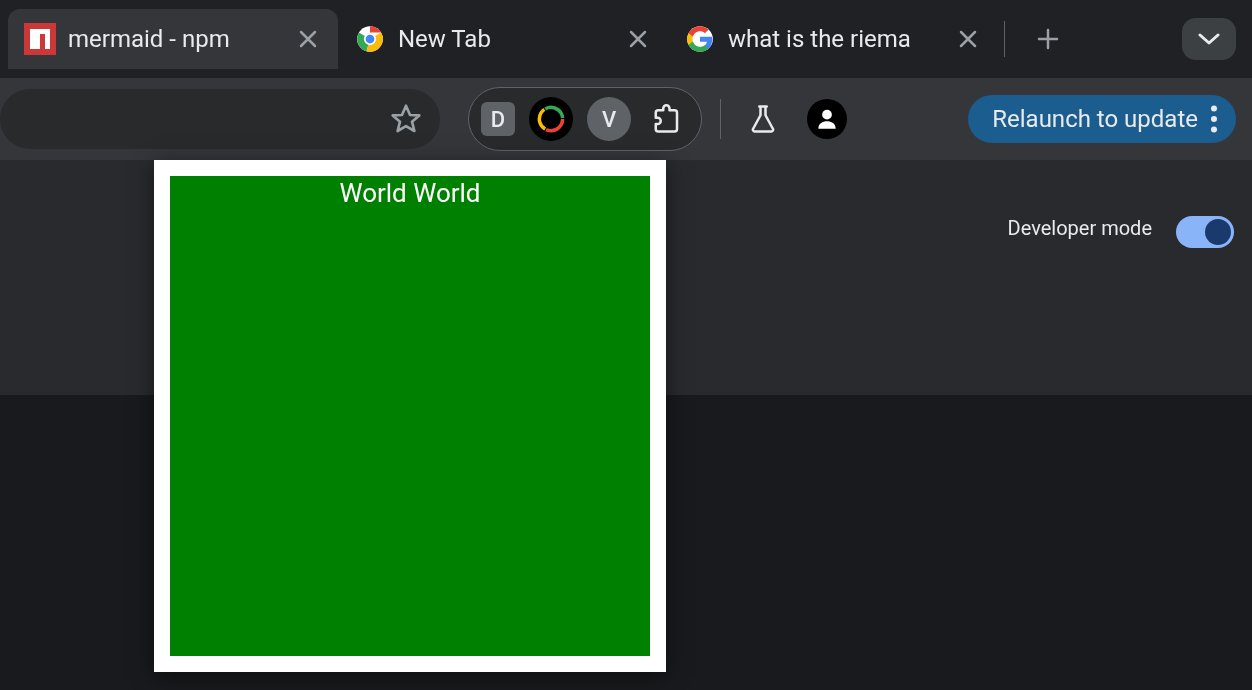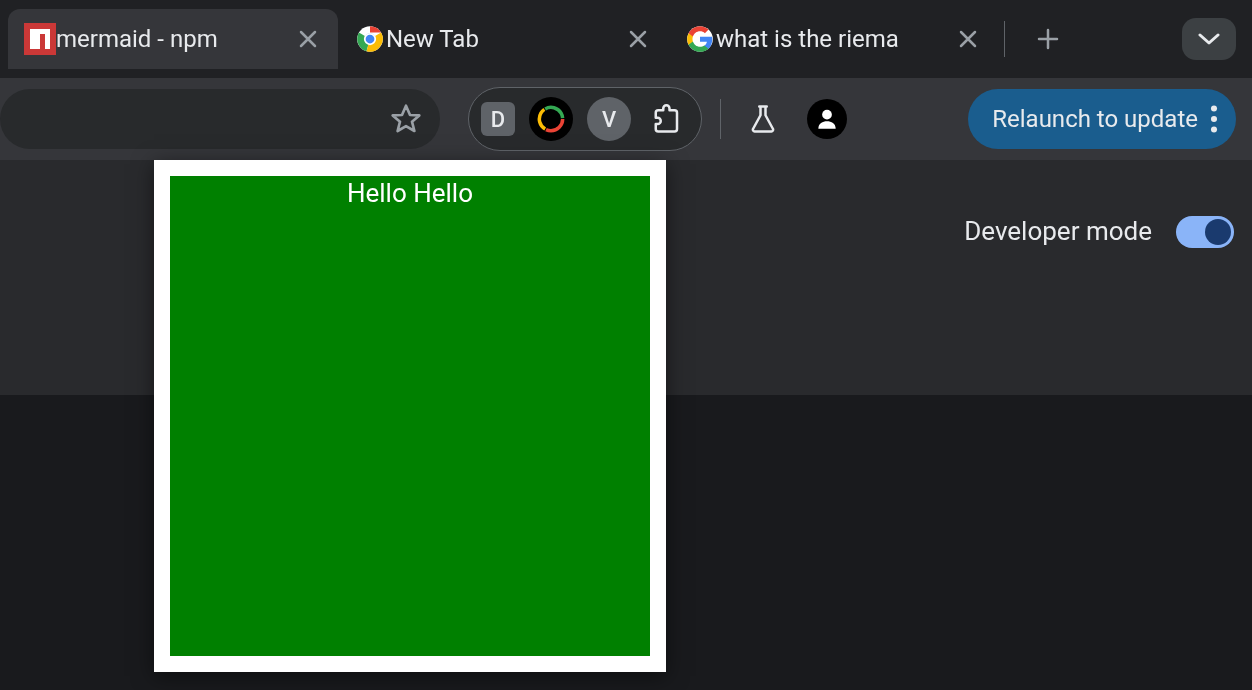--- a/index.html
+++ b/index.html
@@ -25,20 +25,21 @@
     }
     .tab {
       display: flex;
       align-items: center;
       height: 60px;
       padding: 16px 16px;
       border-radius: 12px 12px 0 0;
       position: relative;
       min-width: 0;
       width: 330px;
+      gap: 12px;
       cursor: pointer;
     }
     .tab.active {
       background: #35363a;
     }
     .tab-favicon {
       width: 32px;
       height: 32px;
       flex-shrink: 0;
       display: flex;
@@ -176,21 +177,21 @@
       justify-content: center;
       margin: 0 12px;
       cursor: pointer;
     }
     .relaunch-btn {
       background: #1a5d8e;
       color: #e8eaed;
       font-size: 24px;
       border-radius: 32px;
       padding: 0 18px 0 24px;
-      height: 60px;
+      height: 48px;
       display: flex;
       align-items: center;
       gap: 12px;
       margin-left: auto;
       cursor: pointer;
     }
     .page-area {
       position: relative;
       background: #191a1d;
       width: 100%;
@@ -204,21 +205,21 @@
       height: 235px;
       background: #292a2d;
       display: flex;
       align-items: flex-start;
       justify-content: flex-end;
       padding: 56px 18px 0 0;
       gap: 24px;
     }
     .dev-region .label {
       color: #e8eaed;
-      font-size: 26px;
+      font-size: 20px;
     }
     .toggle {
       width: 58px;
       height: 32px;
       background: #8ab4f8;
       border-radius: 16px;
       position: relative;
       cursor: pointer;
     }
     .toggle .knob {
@@ -383,16 +384,16 @@
 <div class="page-area">
   <div class="dev-region">
     <div class="label">Developer mode</div>
     <div class="toggle">
       <div class="knob"></div>
     </div>
   </div>
 
   <div class="popup">
     <div class="green-box">
-      <span>Hello Hello</span>
+      <span>World World</span>
     </div>
   </div>
 </div>
 
 </body></html>

